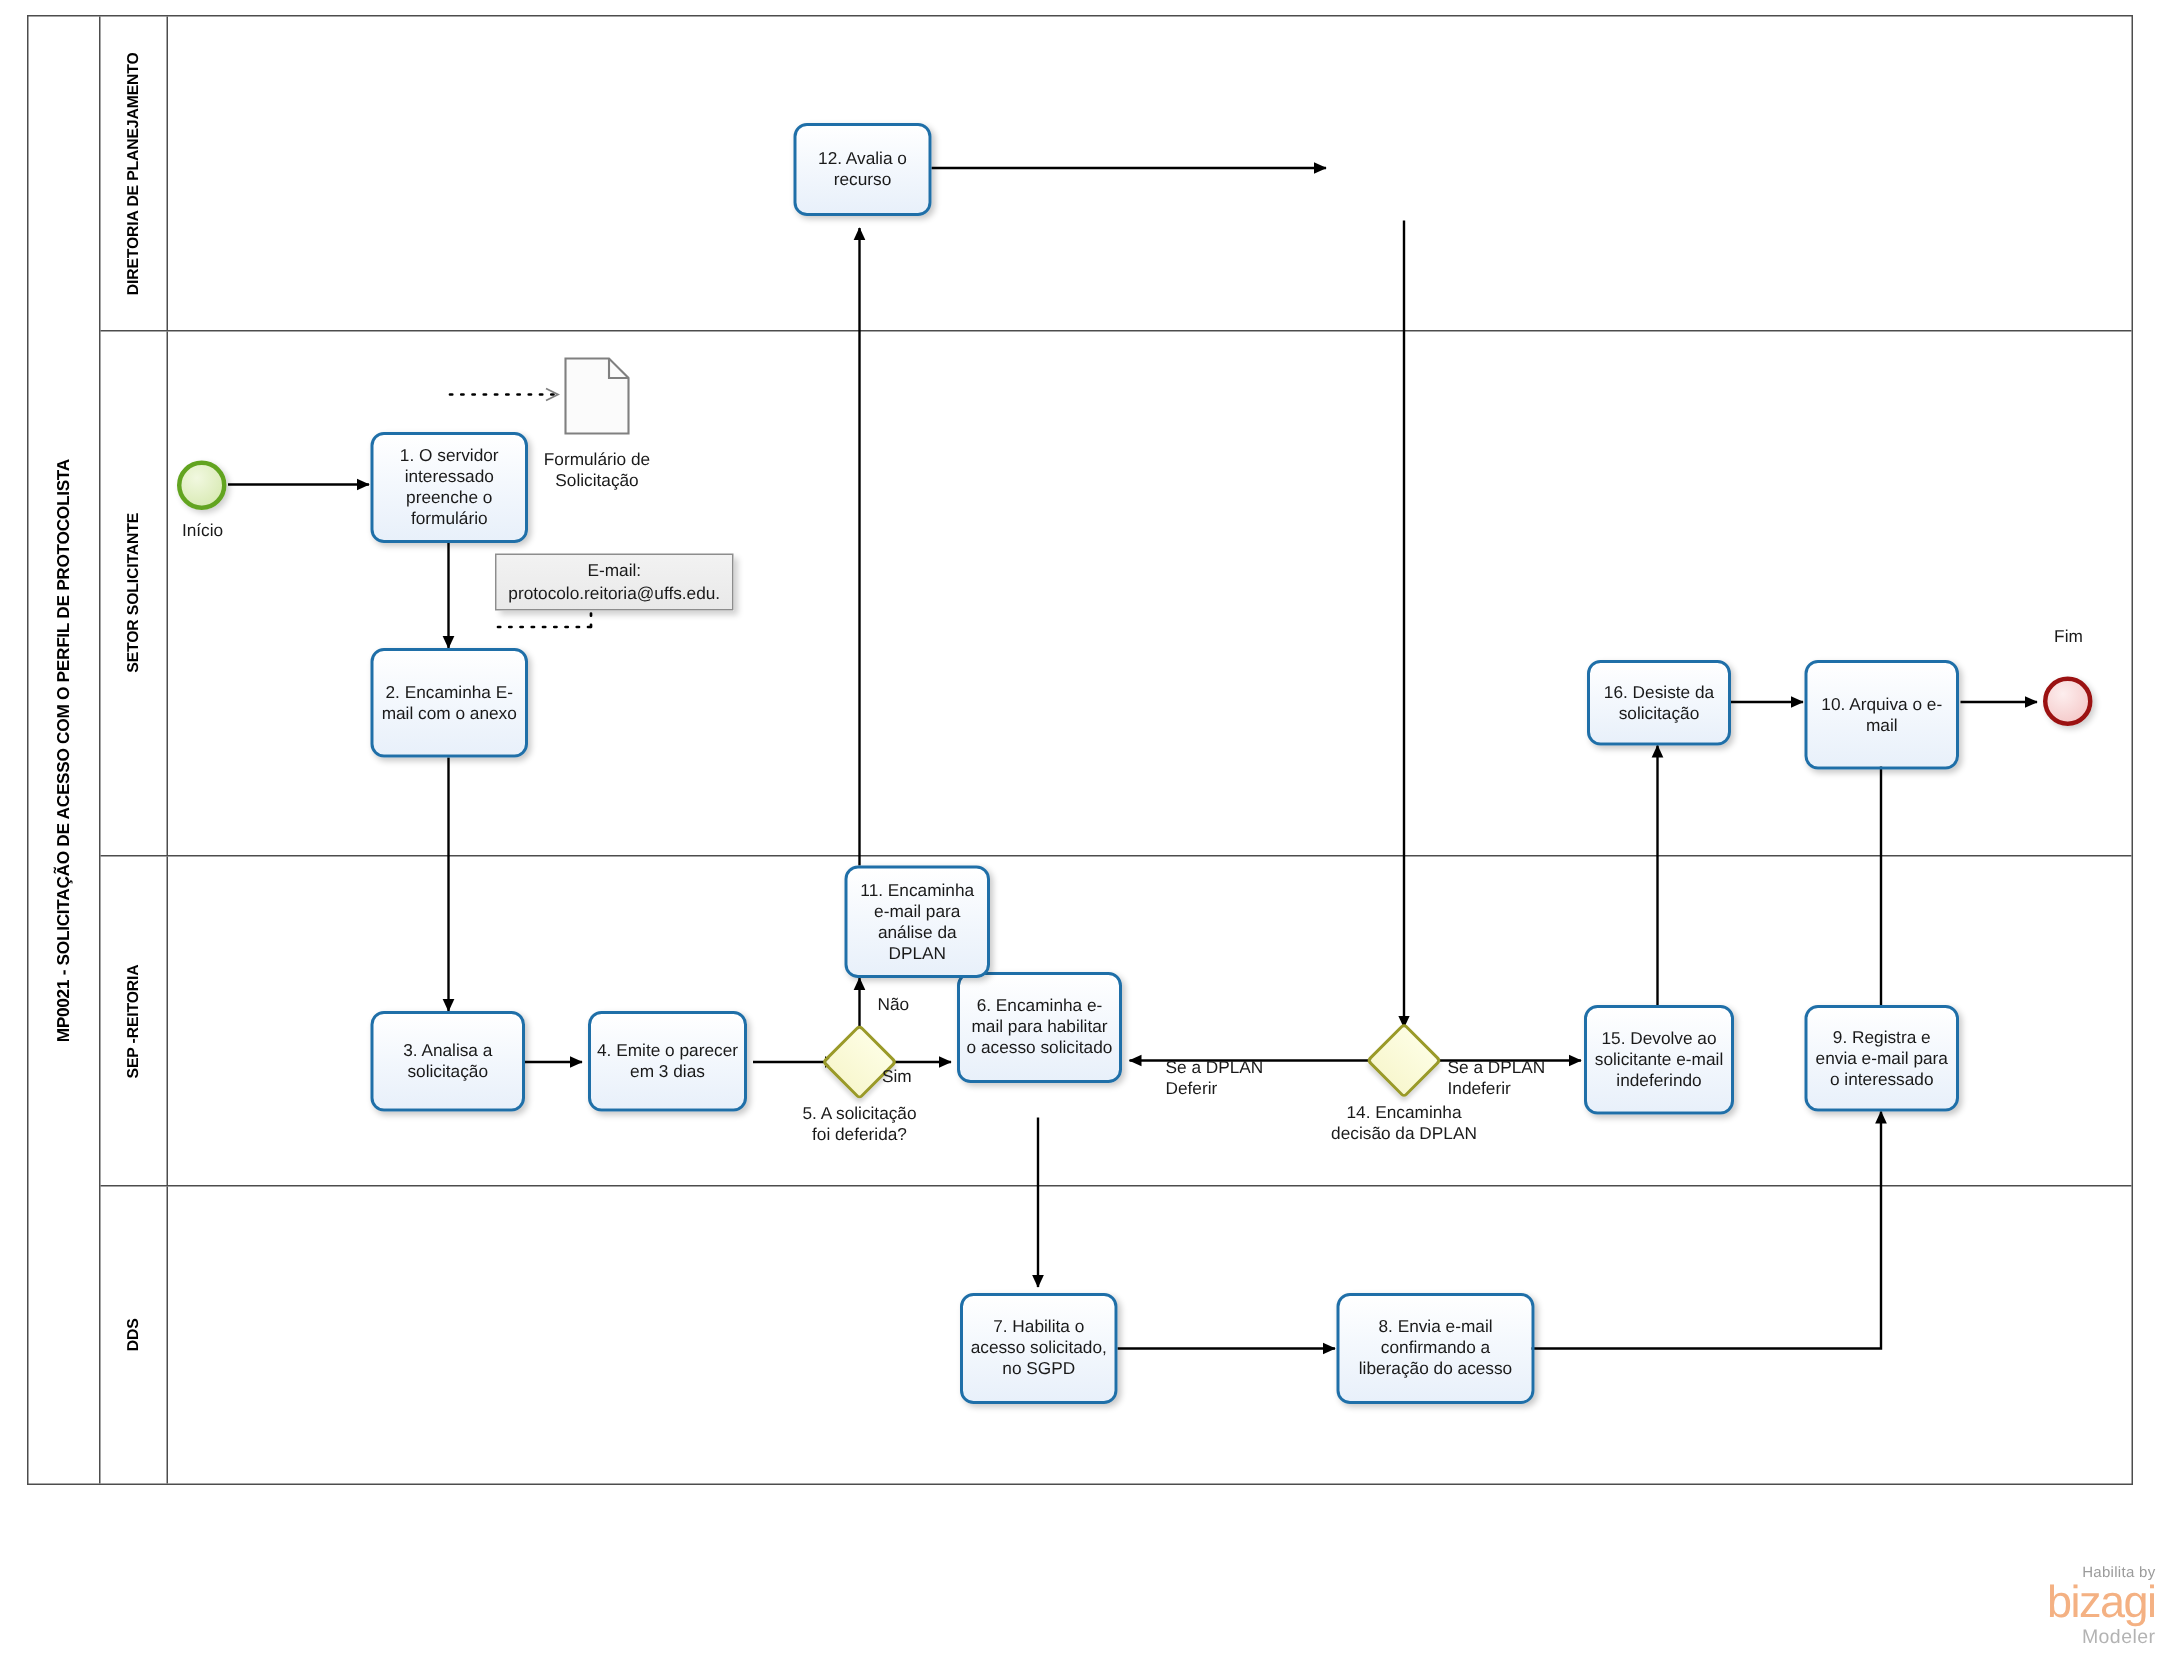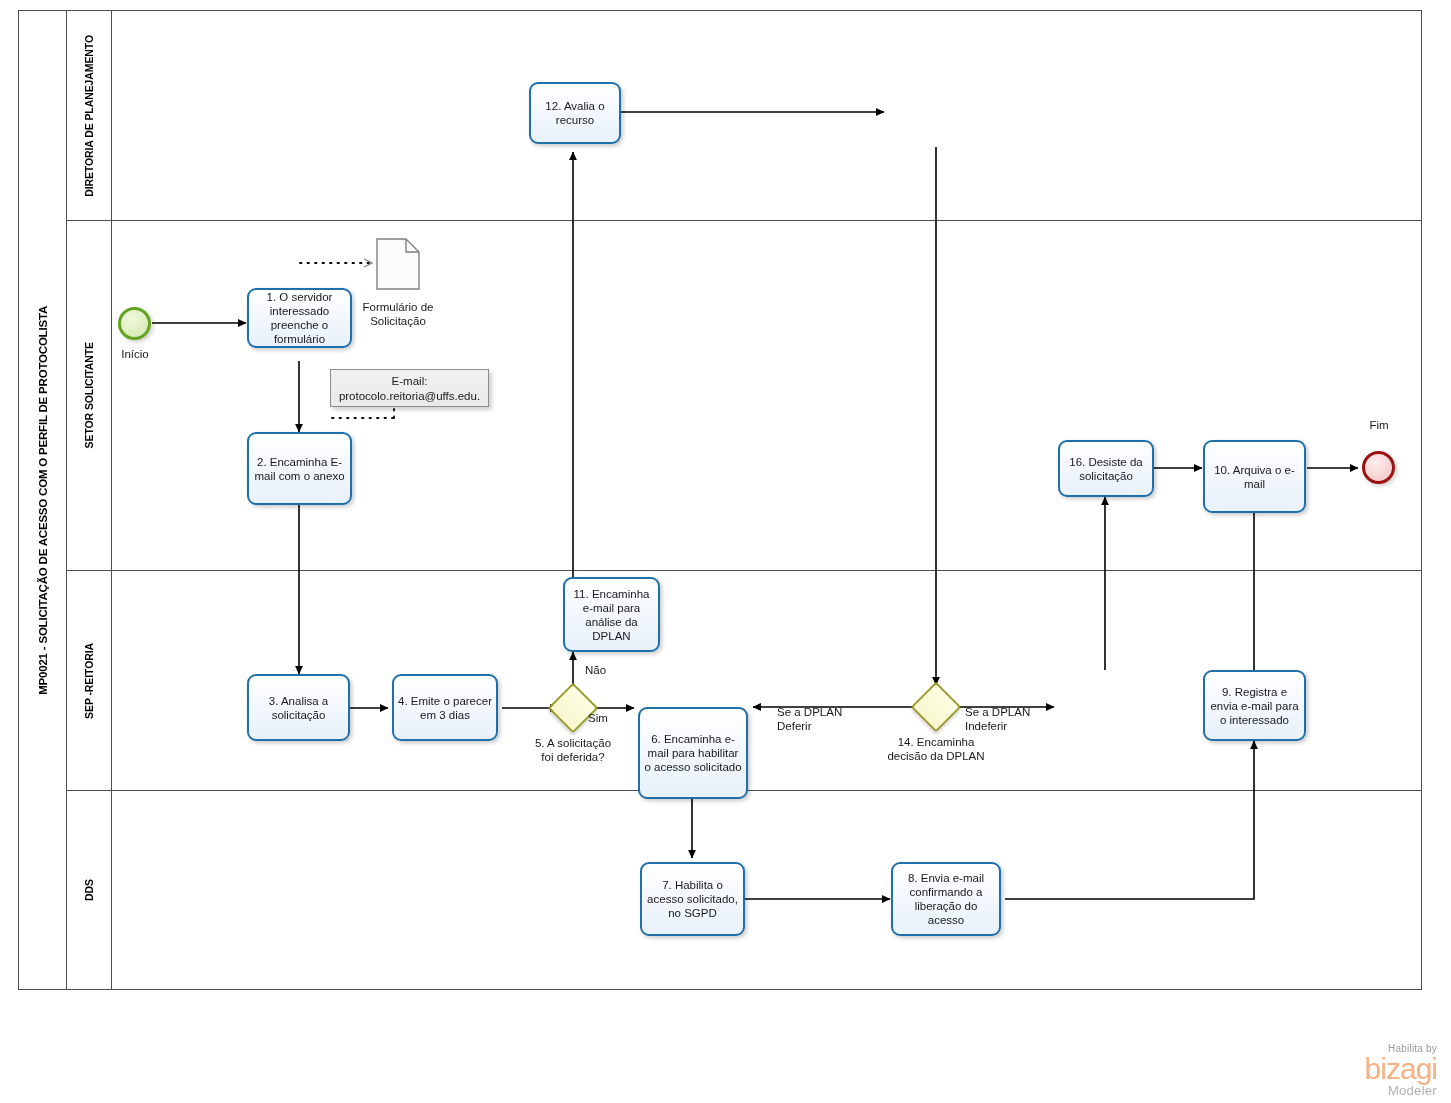--- a/index.html
+++ b/index.html
@@ -284,43 +284,44 @@
       <path d="M394,418 L394,406"></path>
     </g>
   </svg>
 
   <div class="node event start" style="left:118px; top:307px; width:33px; height:33px;"></div>
   <div class="event-label" style="left:100px; top:348px; width:70px;">Início</div>
 
   <div class="node event end" style="left:1362px; top:451px; width:33px; height:33px;"></div>
   <div class="event-label" style="left:1344px; top:419px; width:70px;">Fim</div>
 
-  <div class="node task" style="left:247px; top:288px; width:105px; height:60px;">1. O servidor interessado preenche o formulário</div>
+  <div class="node task" style="left:247px; top:288px; width:105px; height:74px;">1. O servidor interessado preenche o formulário</div>
 
   <div class="node task" style="left:247px; top:432px; width:105px; height:73px;">2. Encaminha E-mail com o anexo</div>
 
   <div class="node task" style="left:247px; top:674px; width:103px; height:67px;">3. Analisa a solicitação</div>
 
   <div class="node task" style="left:392px; top:674px; width:106px; height:67px;">4. Emite o parecer em 3 dias</div>
 
-  <div class="node task" style="left:638px; top:707px; width:110px; height:92px;">6. Encaminha e-mail para habilitar o  acesso solicitado</div>
+  <div class="node task" style="left:638px; top:648px; width:110px; height:74px;">6. Encaminha e-mail para habilitar o  acesso solicitado</div>
 
   <div class="node task" style="left:640px; top:862px; width:105px; height:74px;">7. Habilita o acesso solicitado, no SGPD</div>
 
-  <div class="node task" style="left:891px; top:862px; width:110px; height:74px;">8. Envia e-mail confirmando  a liberação do acesso</div>
+  <div class="node task" style="left:891px; top:862px; width:132px; height:74px;">8. Envia e-mail confirmando  a liberação do acesso</div>
 
   <div class="node task" style="left:1203px; top:670px; width:103px; height:71px;">9. Registra e envia e-mail para o interessado</div>
 
   <div class="node task" style="left:1203px; top:440px; width:103px; height:73px;">10. Arquiva o e-mail</div>
 
   <div class="node task" style="left:524px; top:577px; width:97px; height:75px;margin-left:39px;">11. Encaminha e-mail para análise da DPLAN</div>
 
   <div class="node task" style="left:529px; top:82px; width:92px; height:62px;">12. Avalia o recurso</div>
 
 
+  <div class="node task" style="left:1056px; top:670px; width:100px; height:73px;">15. Devolve  ao solicitante e-mail indeferindo</div>
 
   <div class="node task" style="left:1058px; top:440px; width:96px; height:57px;">16. Desiste  da solicitação</div>
 
   <div class="gateway-wrap" style="left:555px; top:690px; width:36px; height:36px;">
     <div class="gateway"></div>
   </div>
   <div class="gw-label" style="left:500px; top:736px; width:146px;">5. A solicitação
 foi deferida?</div>
 
   <div class="gateway-wrap" style="left:918px; top:689px; width:36px; height:36px;">

